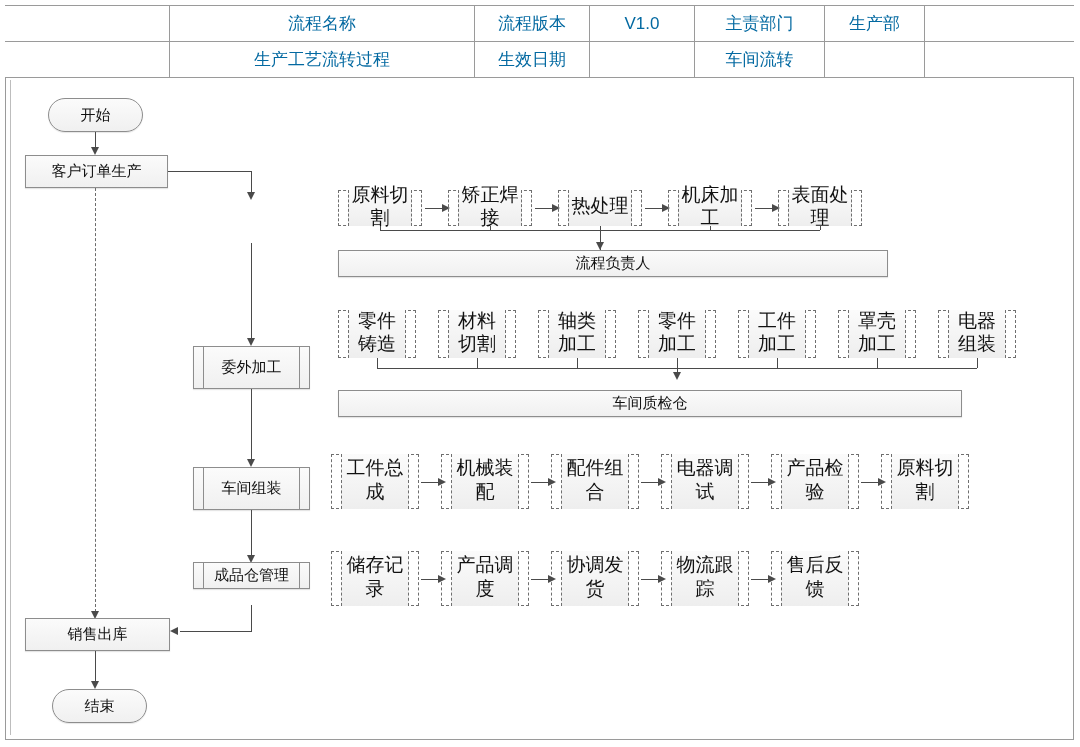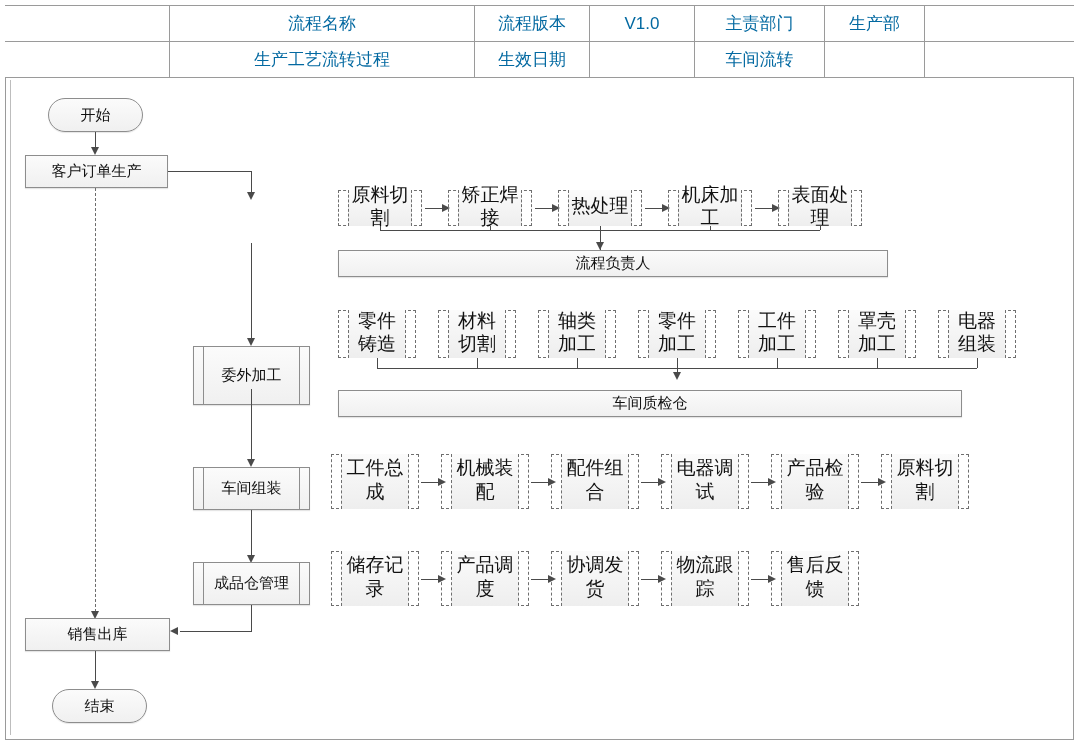--- a/index.html
+++ b/index.html
@@ -205,31 +205,31 @@
   <div class="ln lnv" style="left:251px;top:171px;height:22px;"></div>
   <div class="arrow-d" style="left:247px;top:192px;"></div>
 
   <div class="dash" style="left:95px;top:188px;height:424px;"></div>
   <div class="arrow-d" style="left:91px;top:611px;"></div>
 
 
   <div class="ln lnv" style="left:251px;top:243px;height:96px;"></div>
   <div class="arrow-d" style="left:247px;top:338px;"></div>
 
-  <div class="shape pre" style="left:193px;top:346px;width:117px;height:59px;">委外加工</div>
+  <div class="shape pre" style="left:193px;top:346px;width:117px;height:43px;">委外加工</div>
 
   <div class="ln lnv" style="left:251px;top:389px;height:71px;"></div>
   <div class="arrow-d" style="left:247px;top:459px;"></div>
 
   <div class="shape pre" style="left:193px;top:467px;width:117px;height:43px;">车间组装</div>
 
   <div class="ln lnv" style="left:251px;top:510px;height:46px;"></div>
   <div class="arrow-d" style="left:247px;top:555px;"></div>
 
-  <div class="shape pre" style="left:193px;top:562px;width:117px;height:43px;">成品仓管理</div>
+  <div class="shape pre" style="left:193px;top:562px;width:117px;height:27px;">成品仓管理</div>
 
   <div class="ln lnv" style="left:251px;top:605px;height:27px;"></div>
   <div class="ln lnh" style="left:180px;top:631px;width:72px;"></div>
   <div class="arrow-l" style="left:170px;top:627px;"></div>
 
   <div class="shape proc" style="left:25px;top:618px;width:145px;height:33px;">销售出库</div>
 
   <div class="ln lnv" style="left:95px;top:651px;height:31px;"></div>
   <div class="arrow-d" style="left:91px;top:681px;"></div>
 

